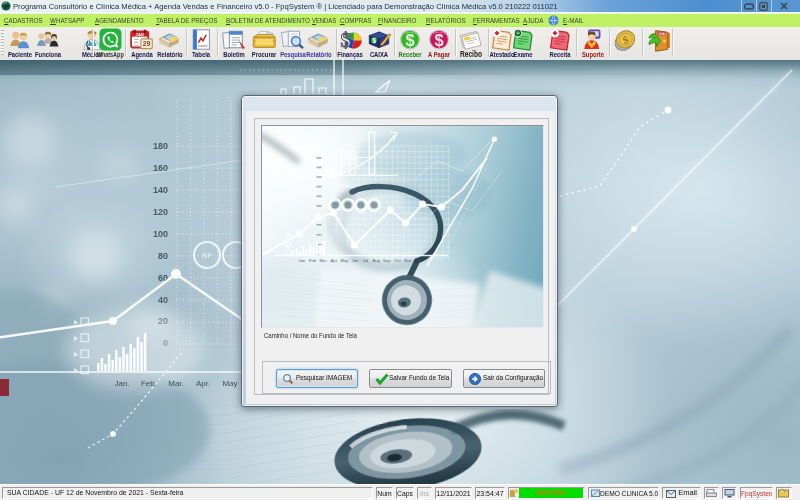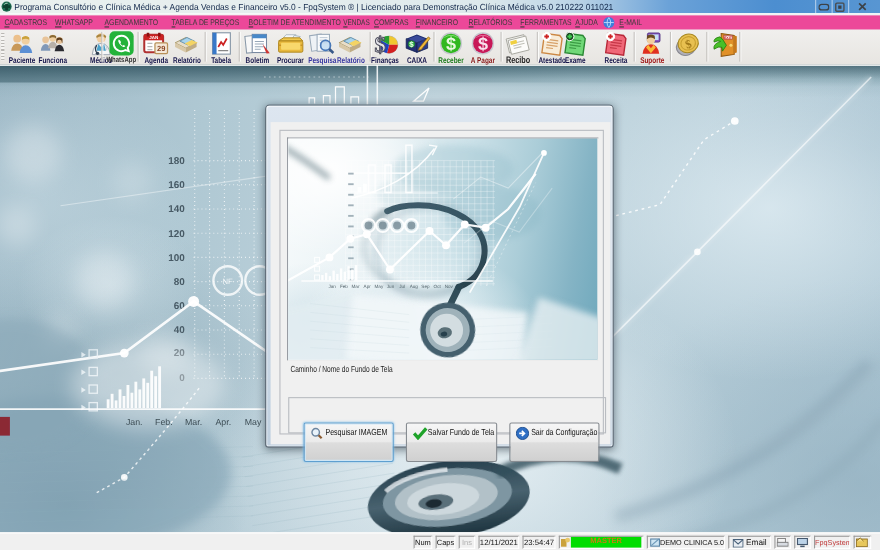--- a/index.html
+++ b/index.html
@@ -5,21 +5,21 @@
 html,body{width:800px;height:500px;overflow:hidden;font-family:"Liberation Sans",sans-serif}
 #app{position:relative;width:800px;height:500px;background:#f0f0f0}
 .sx{display:inline-block;transform-origin:0 50%;white-space:nowrap}
 
 #title{position:absolute;left:0;top:0;width:800px;height:13px;
  background:linear-gradient(to right,#eaf1ef 0%,#e4edee 35%,#dde9ec 55%,#b8d2e6 66%,#6ba2d8 76%,#4c8ed0 88%,#5896d2 100%);
  border-bottom:1px solid #f8fbfc}
 #title .txt{position:absolute;left:13px;top:2px;font-size:8px;color:#13284a;transform:scaleX(0.955);transform-origin:0 0;white-space:nowrap}
 .wbtn{position:absolute;top:0;height:12px;border-left:1px solid rgba(255,255,255,.55)}
 
-#menu{position:absolute;left:0;top:14px;width:800px;height:13px;background:#ec4899;font-size:7.5px;color:#3a3a3a}
+#menu{position:absolute;left:0;top:14px;width:800px;height:13px;background:#bef264;font-size:7.5px;color:#3a3a3a}
 #menu span{position:absolute;top:2px;white-space:nowrap;display:inline-block;transform:scaleX(0.83);transform-origin:0 0}
 #menu u{text-decoration:underline}
 
 #toolbar{position:absolute;left:0;top:27px;width:800px;height:32px;background:linear-gradient(#f0efed,#e7e5e1);overflow:hidden}
 .ti{position:absolute;top:1px;text-align:center;line-height:7px}
 .ti svg{display:block;margin:0 auto}
 .tl{font-size:7.5px;font-weight:bold;color:#14144a;white-space:nowrap;margin-top:0px;transform:scaleX(0.78);transform-origin:50% 0}
 .sep{position:absolute;top:2px;height:27px;width:2px;border-left:1px solid #c6c4c0;border-right:1px solid #fbfbfa}
 #grip{position:absolute;left:1px;top:3px;width:3px;height:25px;background:repeating-linear-gradient(to bottom,#b9b7b3 0 1px,#f5f4f2 1px 3px)}
 
@@ -52,21 +52,21 @@
 background:
  radial-gradient(ellipse 140px 100px at 35px 30px,rgba(255,255,255,.97),rgba(255,255,255,0) 78%),
  radial-gradient(ellipse 150px 110px at 120px 180px,rgba(250,253,254,.85),rgba(250,253,254,0) 75%),
  radial-gradient(ellipse 90px 70px at 20px 165px,rgba(205,224,232,.8),rgba(205,224,232,0) 75%),
  linear-gradient(100deg,#f6fafb 0%,#e9f2f5 28%,#cde2e9 52%,#abcdd8 72%,#85b4c5 88%,#6ea8bc 100%)}
 .cam{position:absolute;left:9px;top:212px;font-size:8px;color:#222;white-space:nowrap}
 .cam .sx{transform:scaleX(0.75)}
 #txt{position:absolute;left:104px;top:209px;width:185px;height:14px;background:#fff;border:1px solid #8a959e;border-right-color:#e4e4e4;border-bottom-color:#e4e4e4;font-size:8px;line-height:12px;padding-left:4px;color:#111}
 #txt .sx{transform:scaleX(0.81)}
 #grpBtn{position:absolute;left:7px;top:242px;width:289px;height:33px;border:1px solid #b9bcc1}
-.btn{position:absolute;top:22px;height:36px;background:linear-gradient(#f6f6f6,#ebebeb 48%,#dddddd 52%,#d0d0d0);border:1px solid #878c91;border-radius:2px;font-size:8px;color:#111;text-align:right}
+.btn{position:absolute;top:7px;height:19px;background:linear-gradient(#f6f6f6,#ebebeb 48%,#dddddd 52%,#d0d0d0);border:1px solid #878c91;border-radius:2px;font-size:8px;color:#111;text-align:right}
 .btn svg{position:absolute;left:5px;top:3px}
 #b1{left:13px;width:82px;border:1px solid #5e9fd0;box-shadow:0 0 2px #7fbde8, inset 0 0 0 1px #cfe6f5}
 #b2{left:106px;width:83px}
 #b3{left:200px;width:82px}
 .bt{display:block;margin-top:3px;padding-left:14px;white-space:nowrap;transform:scaleX(0.8);transform-origin:48% 0}
 </style></head><body>
 <div id="app">
 
   <div id="title">
     <svg style="position:absolute;left:1px;top:1px" width="10" height="10" viewBox="0 0 10 10">
@@ -635,20 +635,21 @@
                 </svg>
                 <span class="bt">Sair da Configuração</span>
               </div>
           </div>
         </div>
       </div>
     </div>
   </div>
 
   <div id="status">
+    <div class="sp" style="left:2px;width:371px;padding-left:4px"><span class="sx" style="transform:scaleX(0.92)">SUA CIDADE - UF 12 de Novembro de 2021 - Sexta-feira</span></div>
     <div class="sp" style="left:376px;width:17px;text-align:center;font-size:6.8px;line-height:11px">Num</div>
     <div class="sp" style="left:396px;width:18px;text-align:center;font-size:6.8px;line-height:11px">Caps</div>
     <div class="sp" style="left:417px;width:15px;text-align:center;color:#b0b0b0;font-size:6.8px;line-height:11px">Ins</div>
     <div class="sp" style="left:435px;width:37px;text-align:center;font-size:7px;line-height:11px">12/11/2021</div>
     <div class="sp" style="left:475px;width:30px;text-align:center;font-size:7px;line-height:11px">23:54:47</div>
     <div class="sp" style="left:508px;width:77px;padding-left:1px"><svg width="9" height="10" viewBox="0 0 9 10" style="vertical-align:-2px">
           <rect x="0" y="2" width="5" height="7" fill="#caa23c"></rect>
           <circle cx="6" cy="3" r="2.2" fill="#e8c86a"></circle>
         </svg><span style="display:inline-block;background:#00dd00;width:64px;height:10px;vertical-align:top;text-align:center;color:#c87c10;font-weight:bold;font-size:6.8px;line-height:10px">MASTER</span></div>
     <div class="sp" style="left:588px;width:71px;text-align:center;font-size:6.6px;line-height:11px"><svg width="9" height="9" viewBox="0 0 9 9" style="vertical-align:-2px;float:left;margin:1px 0 0 2px">

